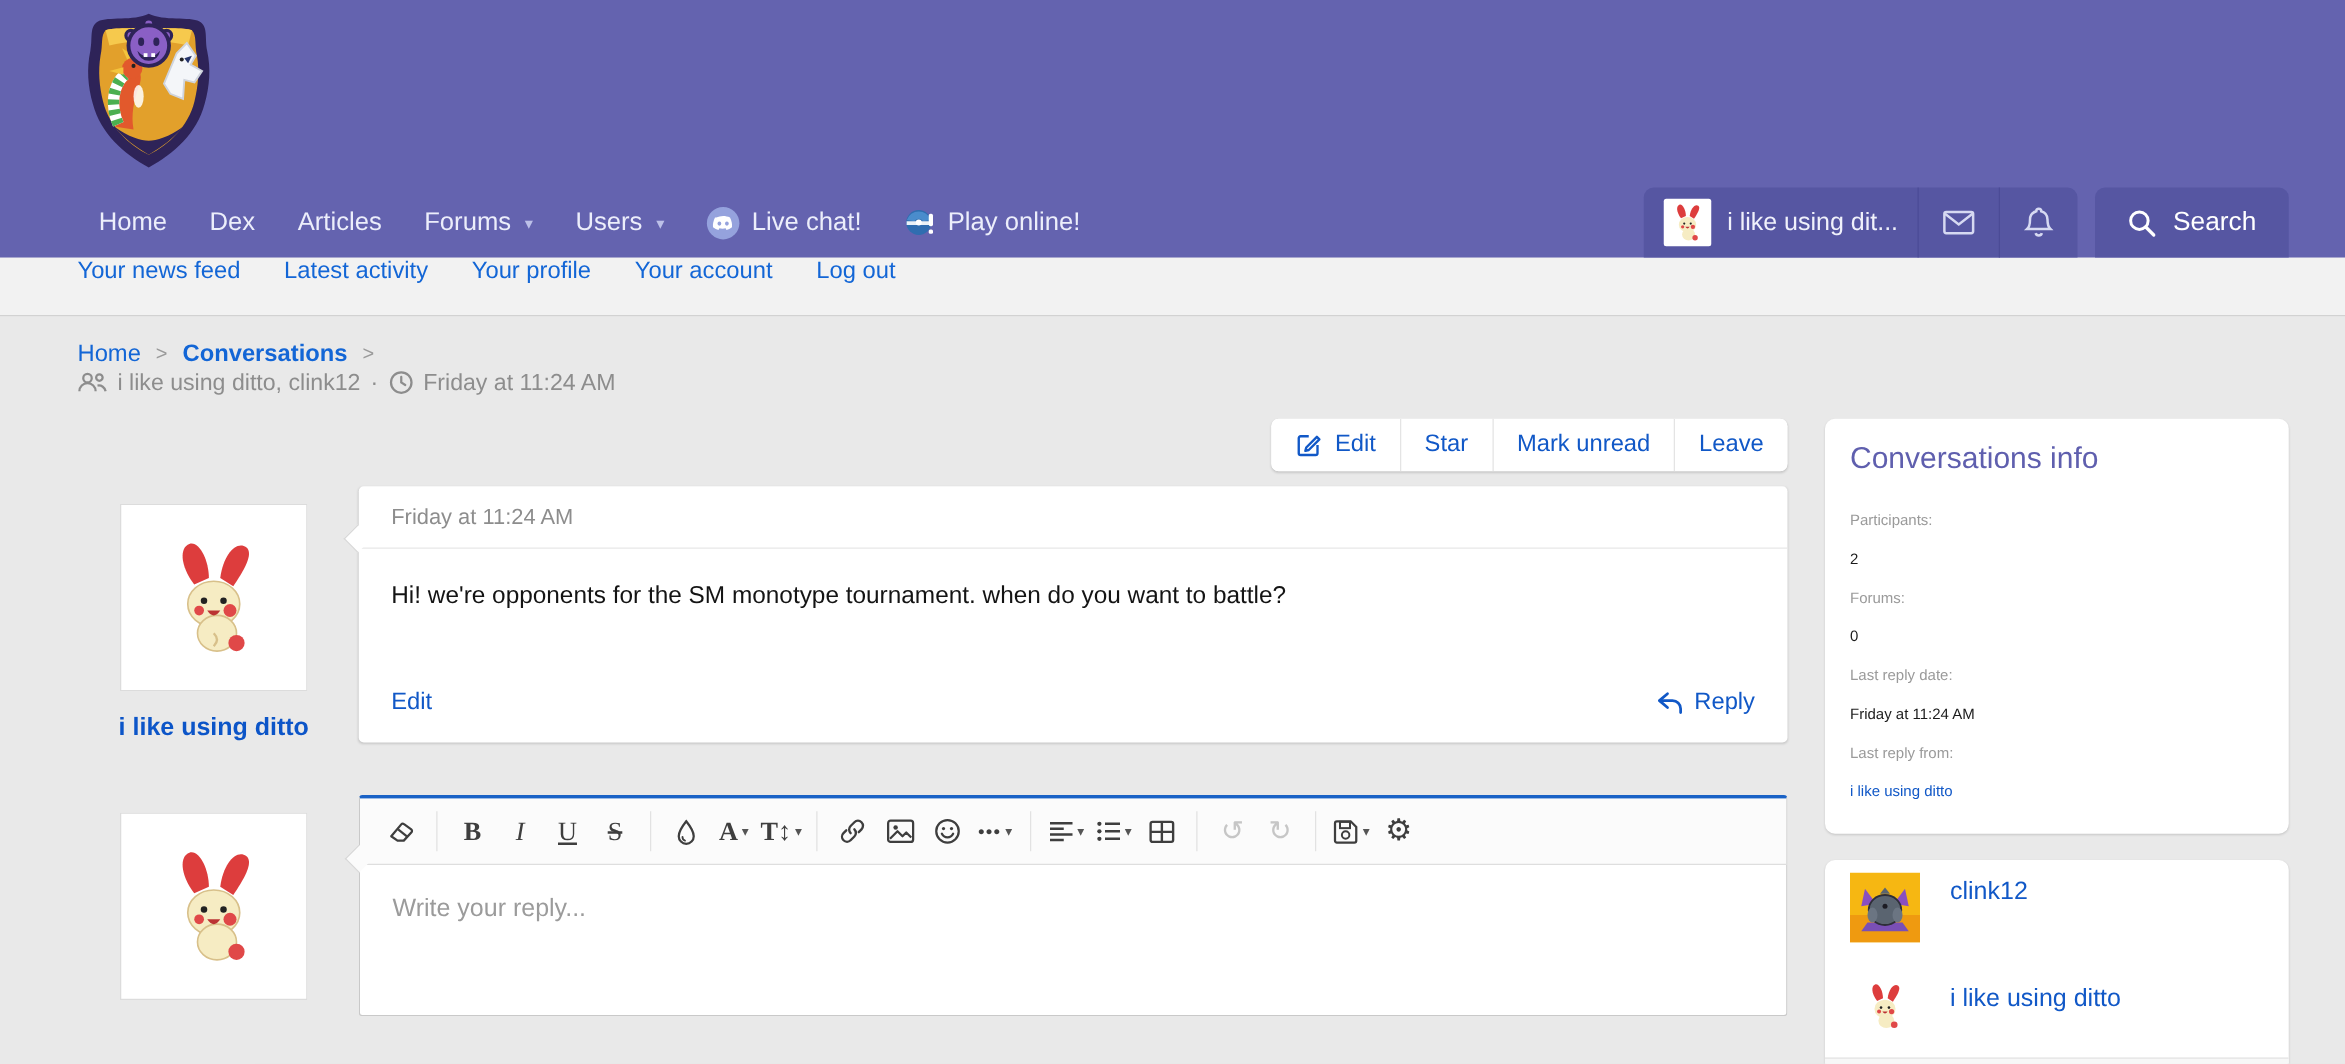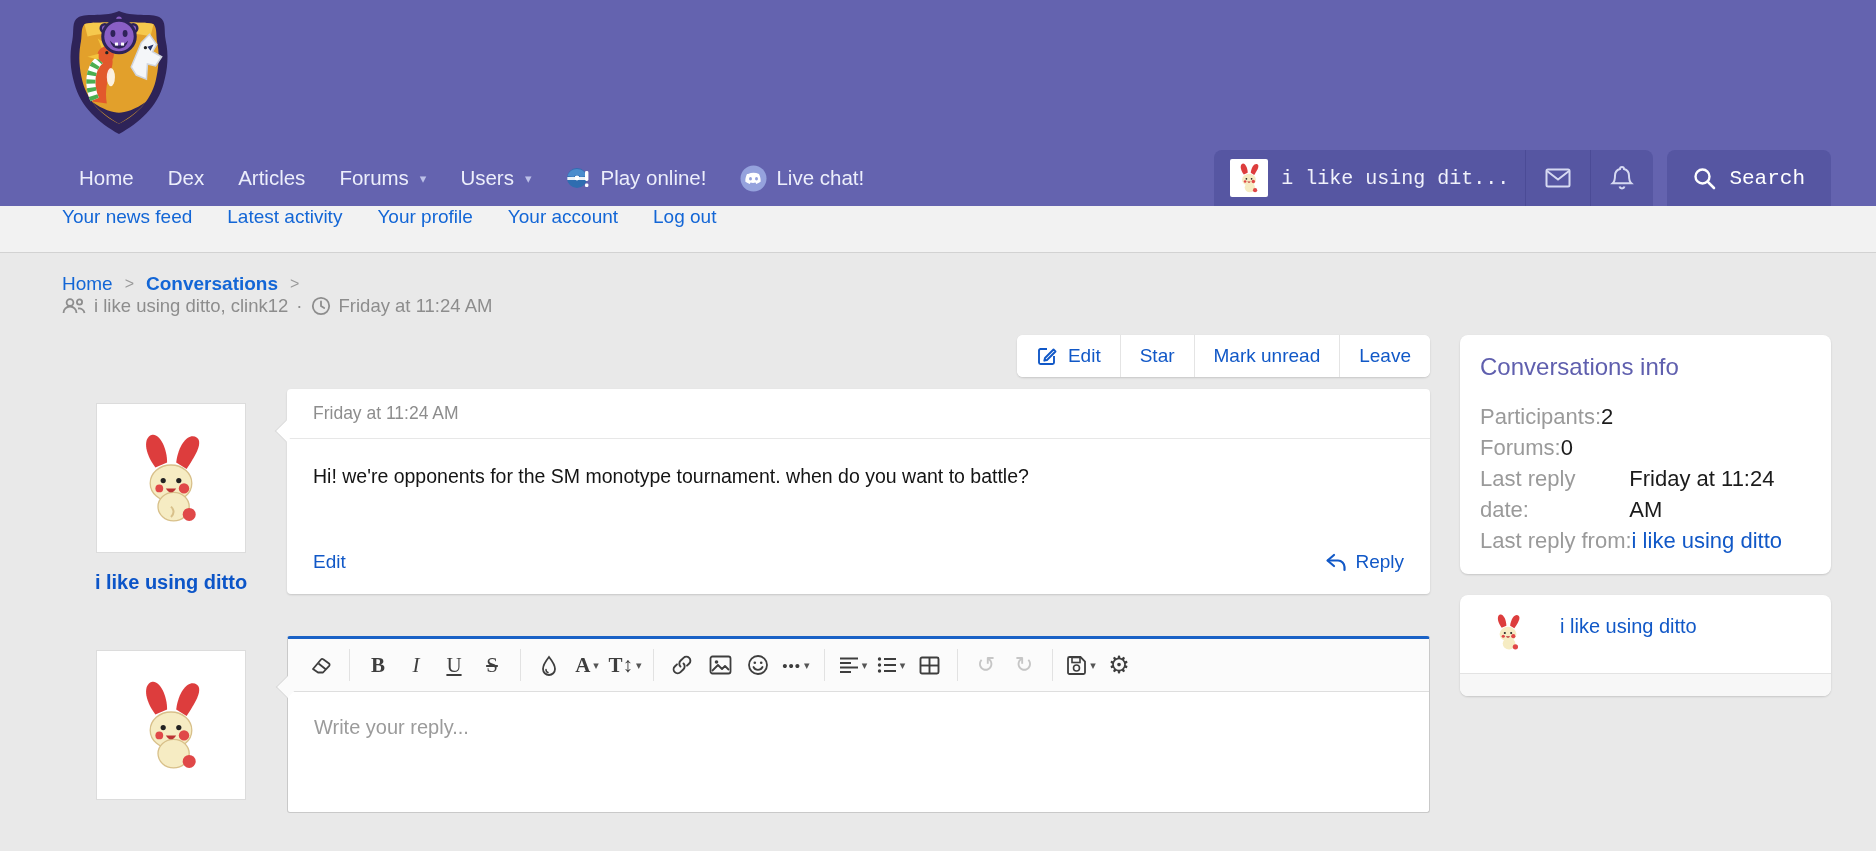--- a/index.html
+++ b/index.html
@@ -7,21 +7,21 @@
   body { font-family:"Liberation Sans", sans-serif; background:#e9e9e9; }
   .page { width:1876px; height:851px; position:relative; overflow:hidden; background:#e9e9e9; }
 
   
   header { height:206px; background:#6463af; position:relative; }
   .logo { position:absolute; left:56px; top:6px; width:126px; height:130px; cursor:pointer; }
   .mainnav { position:absolute; left:0; right:0; bottom:0; height:56px; display:flex; align-items:center; padding:0 45px 0 62px; }
   .nav-left { display:flex; align-items:center; height:100%; }
   .nav-item { display:flex; align-items:center; gap:9px; color:#eceefb; font-size:20.5px; padding:0 17px; height:100%; cursor:pointer; white-space:nowrap; }
   .nav-item .caret { font-size:13px; color:#bcc0e8; margin-left:2px; }
-  .nav-right { margin-left:auto; display:flex; align-items:flex-end; height:100%;font-family:Liberation Mono, monospace; }
+  .nav-right { margin-left:auto; display:flex; align-items:flex-end; height:100%; }
   .chipgroup { display:flex; background:#5656a2; border-radius:8px 8px 0 0; height:56px; align-items:center; }
   .chip-user { display:flex; align-items:center; gap:13px; padding:0 16px; height:100%; color:#f0f1fb; font-size:20px; cursor:pointer; }
   .chip-avatar { width:38px; height:38px; background:#fff; border-radius:2px; display:flex; align-items:center; justify-content:center; overflow:hidden; }
   .chip-icon-btn { padding:0 19px; height:100%; display:flex; align-items:center; border-left:1px solid #4b4b96; cursor:pointer; }
   .search-btn { margin-left:14px; background:#5656a2; border-radius:8px 8px 0 0; height:56px; padding:0 26px; display:flex; align-items:center; gap:13px; color:#fff; font-size:21px; cursor:pointer; }
 
   
   .subnav { height:47px; background:#f2f2f2; border-bottom:1px solid #d2d2d2; display:flex; align-items:flex-start; gap:35px; padding:0 62px; }
   .subnav a { color:#1366d6; font-size:19px; text-decoration:none; cursor:pointer; }
 
@@ -71,21 +71,21 @@
   .tb-serif-i { font-family:"Liberation Serif", serif; font-style:italic; font-size:21px; }
   .tb-serif-u { font-family:"Liberation Serif", serif; text-decoration:underline; font-size:21px; }
   .tb-serif-s { font-family:"Liberation Serif", serif; text-decoration:line-through; font-size:21px; }
   .tb-glyph { font-size:22px; line-height:1; }
   .replybox { padding:24px 26px; color:#9b9b9b; font-size:20px; height:120px; cursor:text; }
 
   
   .panel { background:#fff; border-radius:8px; box-shadow:0 1px 2px rgba(0,0,0,.15); overflow:hidden; }
   .panel-title { color:#5f5fae; font-size:24px; font-weight:400; padding:18px 20px 14px; }
   .info-rows { padding:6px 20px 18px; }
-  .info-row { display:flex; justify-content:flex-start; font-size:22px; line-height:31px; }
+  .info-row { display:flex; justify-content:flex-start; font-size:12px; line-height:31px;flex-direction:column; }
   .info-label { color:#9a9a9a; }
   .info-value { color:#1b1b1b; }
   .info-value.link { color:#1158c7; cursor:pointer; }
   .panel2 { margin-top:21px; }
   .user-row { display:flex; align-items:flex-start; padding:10px 20px 14px; gap:24px; }
   .user-avatar-cell { width:56px; flex:none; display:flex; justify-content:center; }
   .user-name { color:#1158c7; font-size:20px; margin-top:4px; cursor:pointer; }
   .panel-footer { border-top:1px solid #e3e3e3; background:#f7f7f7; padding:11px 20px; text-align:right; font-size:19px; margin-top:8px; }
 
   svg { display:block; }
@@ -142,38 +142,38 @@
           </div>
         <div class="nav-item">
             <span>Forums</span>
             <span class="caret">▾</span>
           </div>
         <div class="nav-item">
             <span>Users</span>
             <span class="caret">▾</span>
           </div>
         <div class="nav-item">
+          <svg width="27" height="27" viewBox="0 0 27 27">
+            <circle cx="13.5" cy="13.5" r="13" fill="#95a2dd"></circle>
+            <path d="M8,9 c3.5,-1.6 7.5,-1.6 11,0 c1.3,2.6 1.9,5.2 1.6,7.8 c-1.4,1.1 -2.9,1.8 -4.4,2.2 l-0.7,-1.4 c-1.6,0.4 -3.4,0.4 -5,0 l-0.7,1.4 c-1.5,-0.4 -3,-1.1 -4.4,-2.2 c-0.3,-2.6 0.3,-5.2 1.6,-7.8 Z" fill="#ffffff"></path>
+            <ellipse cx="10.5" cy="13.8" rx="1.5" ry="1.7" fill="#95a2dd"></ellipse>
+            <ellipse cx="16.5" cy="13.8" rx="1.5" ry="1.7" fill="#95a2dd"></ellipse>
+          </svg>
+          <span>Live chat!</span>
+        </div>
+        <div class="nav-item">
           <svg width="26" height="26" viewBox="0 0 26 26">
             <circle cx="12" cy="13" r="10" fill="#2f6db0"></circle>
             <path d="M2.5,11 a10,10 0 0 1 19,0 l-6,1 a4,4 0 0 0 -7,0 Z" fill="#4a8ccc"></path>
             <path d="M2.3,12 h19.4 v3 h-19.4 Z" fill="#ffffff" opacity="0.9"></path>
             <circle cx="12" cy="13" r="2.4" fill="#fff"></circle>
             <rect x="20" y="6" width="3.4" height="10" rx="1.4" fill="#fff"></rect>
             <rect x="20" y="18.5" width="3.4" height="3.4" rx="1.2" fill="#fff"></rect>
           </svg>
           <span>Play online!</span>
-        </div>
-        <div class="nav-item">
-          <svg width="27" height="27" viewBox="0 0 27 27">
-            <circle cx="13.5" cy="13.5" r="13" fill="#95a2dd"></circle>
-            <path d="M8,9 c3.5,-1.6 7.5,-1.6 11,0 c1.3,2.6 1.9,5.2 1.6,7.8 c-1.4,1.1 -2.9,1.8 -4.4,2.2 l-0.7,-1.4 c-1.6,0.4 -3.4,0.4 -5,0 l-0.7,1.4 c-1.5,-0.4 -3,-1.1 -4.4,-2.2 c-0.3,-2.6 0.3,-5.2 1.6,-7.8 Z" fill="#ffffff"></path>
-            <ellipse cx="10.5" cy="13.8" rx="1.5" ry="1.7" fill="#95a2dd"></ellipse>
-            <ellipse cx="16.5" cy="13.8" rx="1.5" ry="1.7" fill="#95a2dd"></ellipse>
-          </svg>
-          <span>Live chat!</span>
         </div>
       </div>
 
       <div class="nav-right">
         <div class="chipgroup">
           <div class="chip-user">
             <span class="chip-avatar">
               <svg viewBox="0 0 60 72" width="26" height="32">
                 <path d="M18,28 C9,16 9,5 15,3 C21,1 27,13 27,24 Z" fill="#dd3d3d"></path>
                 <path d="M34,24 C36,9 44,1 50,5 C55,9 48,20 42,29 Z" fill="#dd3d3d"></path>
@@ -449,20 +449,37 @@
             </div>
             <div class="info-row">
               <span class="info-label">Last reply from:</span>
               <span class="info-value link">i like using ditto</span>
             </div>
           </div>
         </div>
 
         <div class="panel panel2">
 
+          <div class="user-row">
+            <div class="user-avatar-cell">
+              <svg viewBox="0 0 56 56" width="56" height="56">
+                <rect width="56" height="56" fill="#f6b712"></rect>
+                <rect y="34" width="56" height="22" fill="#ef9a10"></rect>
+                <polygon points="14,40 42,40 47,47 9,47" fill="#7a4fb5"></polygon>
+                <polygon points="12,13 21,25 9,27" fill="#8a4fc0"></polygon>
+                <polygon points="44,13 35,25 47,27" fill="#8a4fc0"></polygon>
+                <ellipse cx="28" cy="30" rx="13" ry="12" fill="#5a6470" stroke="#2e2e38" stroke-width="1.5"></ellipse>
+                <ellipse cx="18" cy="34" rx="4" ry="6" fill="#6b7582"></ellipse>
+                <ellipse cx="38" cy="34" rx="4" ry="6" fill="#6b7582"></ellipse>
+                <circle cx="28" cy="27" r="2" fill="#1c1c24"></circle>
+                <polygon points="24,17 28,12 32,17" fill="#5a6470"></polygon>
+              </svg>
+            </div>
+            <div class="user-name">clink12</div>
+          </div>
 
           <div class="user-row">
             <div class="user-avatar-cell">
               <svg viewBox="0 0 60 72" width="32" height="38" style="margin-top:8px">
                 <path d="M18,28 C9,16 9,5 15,3 C21,1 27,13 27,24 Z" fill="#dd3d3d"></path>
                 <path d="M34,24 C36,9 44,1 50,5 C55,9 48,20 42,29 Z" fill="#dd3d3d"></path>
                 <ellipse cx="30" cy="40" rx="16" ry="14" fill="#f6ecc3"></ellipse>
                 <ellipse cx="32" cy="58" rx="12" ry="11" fill="#f6ecc3"></ellipse>
                 <circle cx="40" cy="44" r="4" fill="#e04848"></circle>
                 <circle cx="21" cy="44" r="3" fill="#e04848"></circle>

